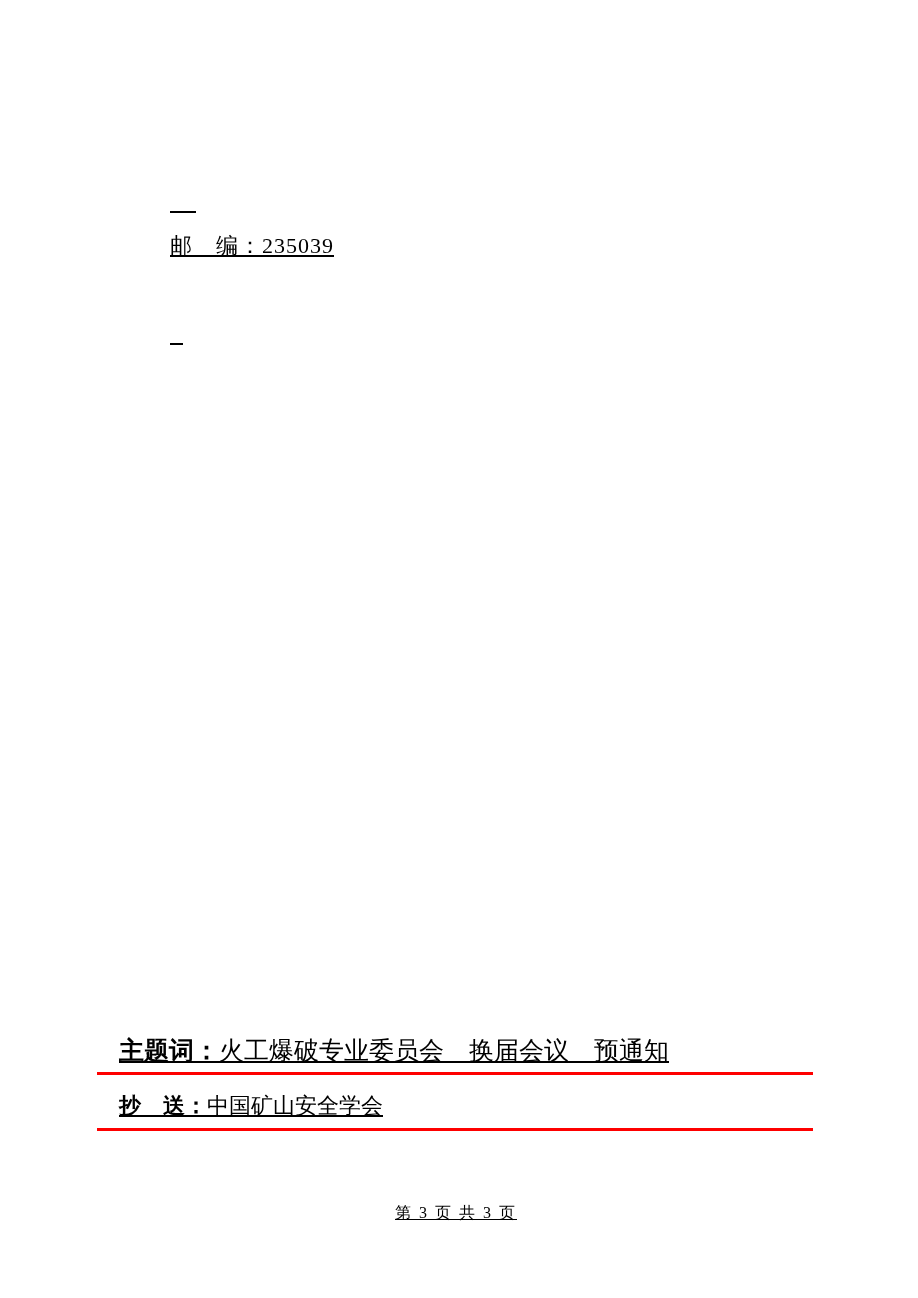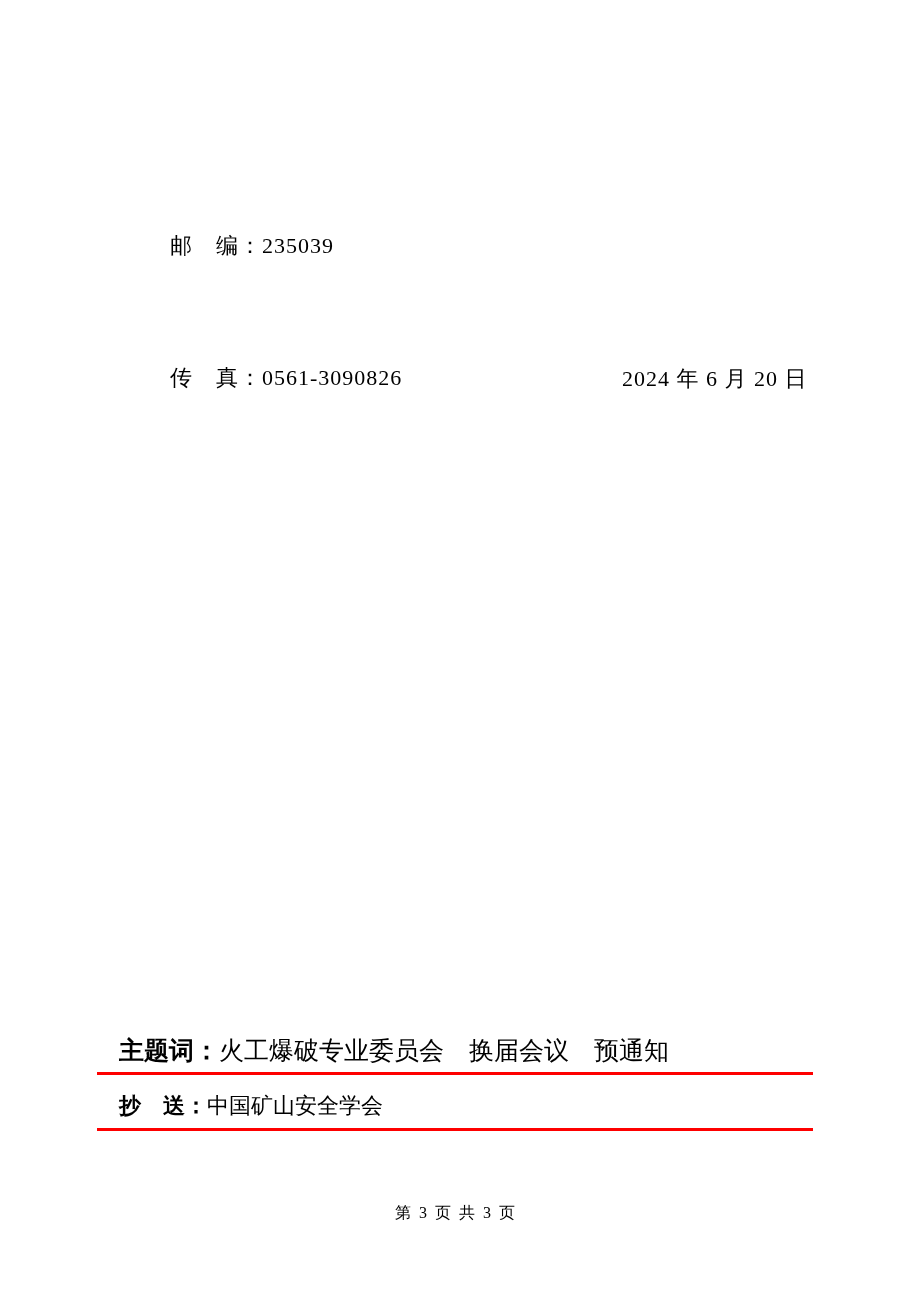--- a/index.html
+++ b/index.html
@@ -1,15 +1,15 @@
 <!DOCTYPE html>
 <html><head>
 <meta charset="utf-8">
 <style>
-  * { margin: 0; padding: 0; box-sizing: border-box; }
+  * { margin: 0; padding: 0; box-sizing: border-box; text-decoration: underline; }
   html, body { background: #ffffff; }
   .page {
     position: relative;
     width: 918px;
     height: 1298px;
     background: #ffffff;
     font-family: "Liberation Serif", serif;
     color: #000000;
     overflow: hidden;
   }
@@ -73,24 +73,22 @@
     letter-spacing: 2px;
   }
 </style>
 </head>
 <body>
 
 <div class="page">
 
   <div class="body-block">
     <div>邮　编：235039</div>
-    <div>传　真：0561-3090826</div>
   </div>
 
-  <div class="sign-date">2024 年 6 月 20 日</div>
 
   <div class="subject-row"><span class="label-bold">主题词：</span><span>火工爆破专业委员会　换届会议　预通知</span></div>
 
   <div class="red-rule rule-top" style="background: rgb(254, 0, 0);"></div>
 
   <div class="cc-row"><span class="label-bold">抄　送：</span><span>中国矿山安全学会</span></div>
 
   <div class="red-rule rule-bottom" style="background: rgb(254, 0, 0);"></div>
 
   <div class="page-num">第 3 页 共 3 页</div>

